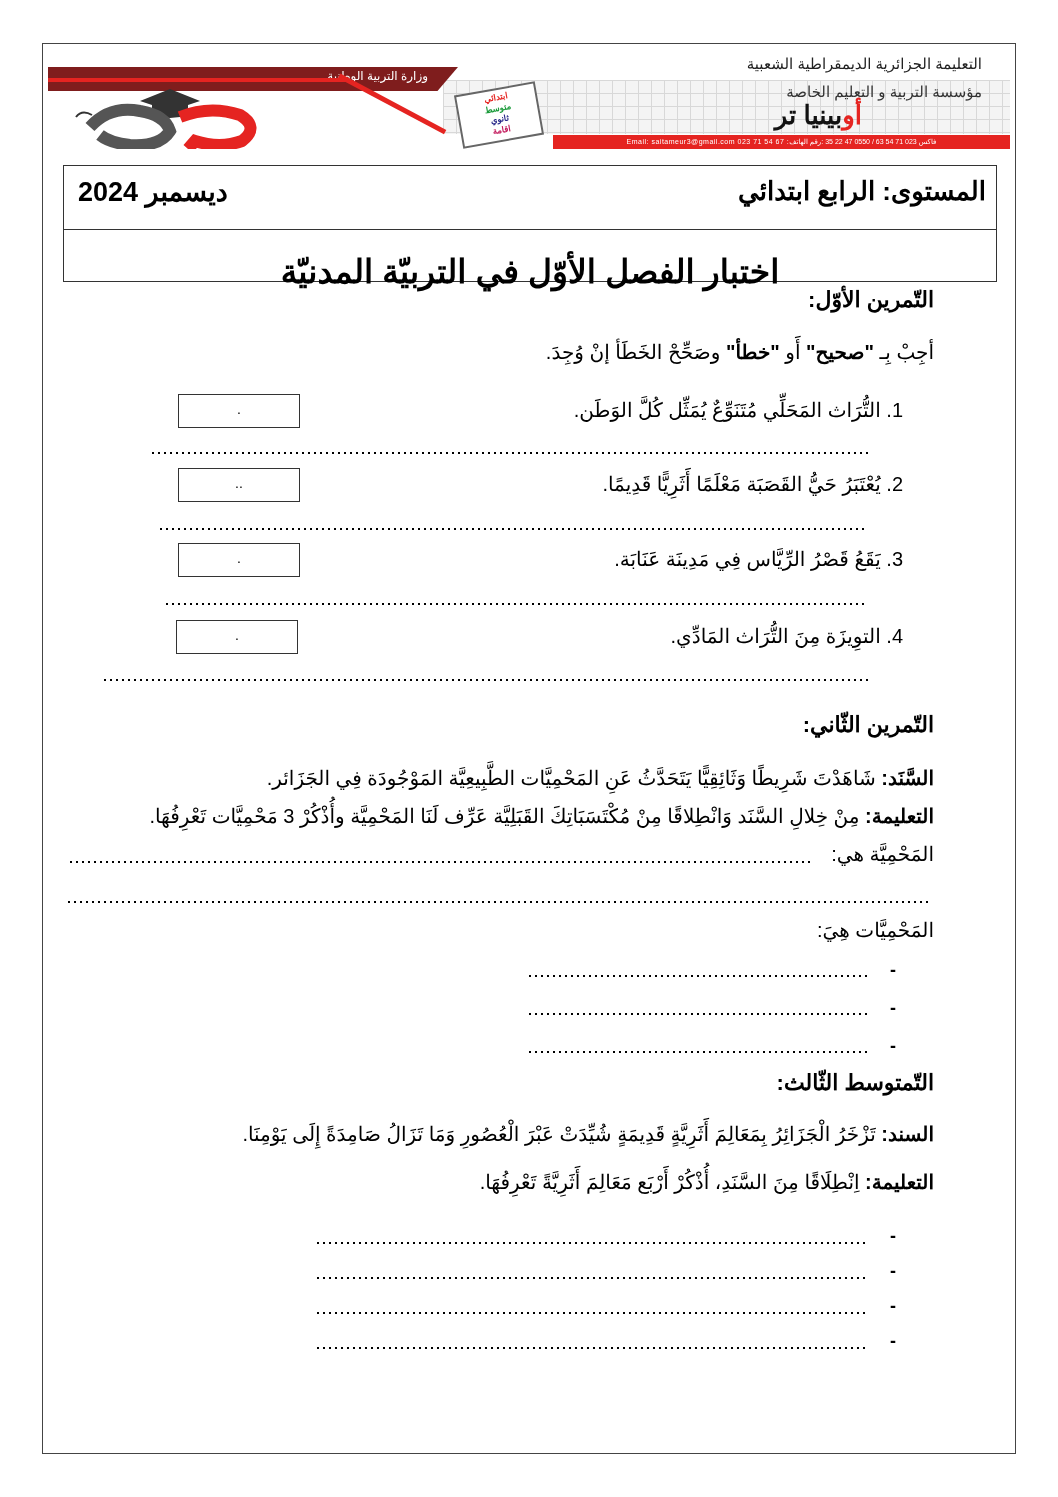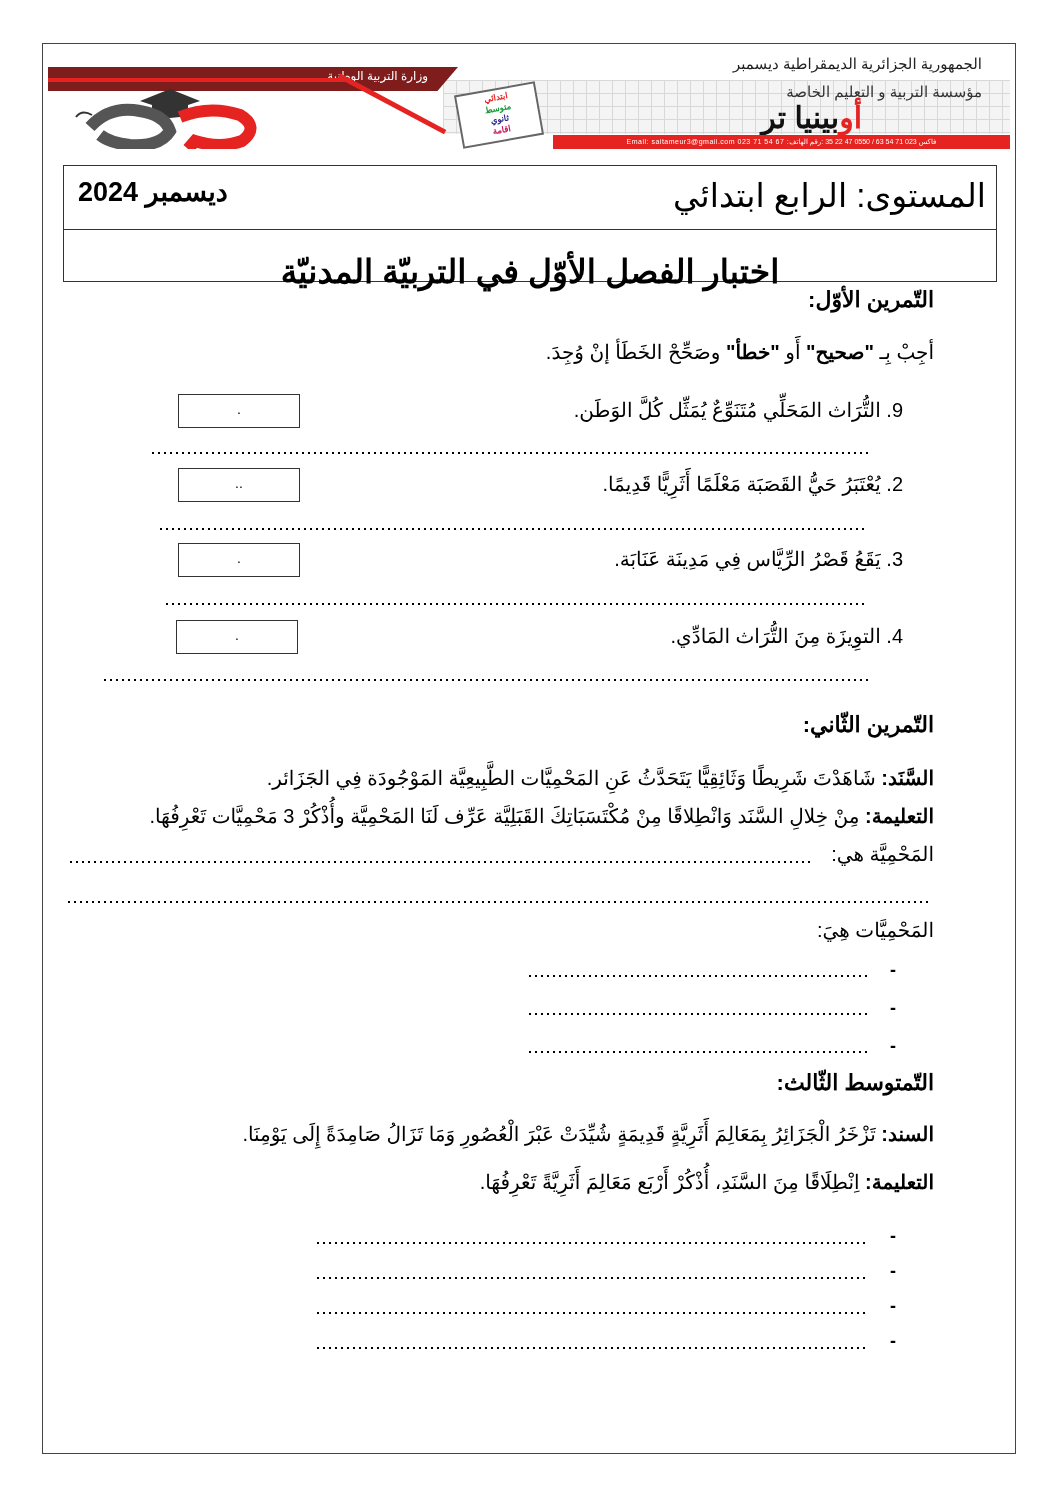--- a/index.html
+++ b/index.html
@@ -16,49 +16,49 @@
   .grid-bg { position: absolute; left: 395px; top: 28px; width: 567px; height: 54px;
     background-color: #f4f4f4;
     background-image: linear-gradient(#d8d8d8 1px, transparent 1px), linear-gradient(90deg, #d8d8d8 1px, transparent 1px);
     background-size: 13px 13px; }
   .red-line-top { position: absolute; left: 0; top: 26px; width: 300px; height: 4px; background: #e52421; }
   .red-diag { position: absolute; left: 290px; top: 26px; width: 5px; height: 120px; background: #e52421;
     transform: rotate(-62deg); transform-origin: top left; }
   .red-band { position: absolute; left: 505px; top: 83px; width: 457px; height: 14px; background: #e52421;
     color: #fff; font-size: 7px; line-height: 14px; direction: ltr; text-align: center; letter-spacing: 0.5px; white-space: nowrap; overflow: hidden; }
   .institution { position: absolute; right: 28px; top: 31px; font-size: 15px; direction: rtl; color: #333; letter-spacing: 1px; }
-  .brand { position: absolute; right: 148px; top: 48px; font-size: 30px; font-weight: bold; direction: rtl; color: #111; }
+  .brand { position: absolute; right: 148px; top: 48px; font-size: 26px; font-weight: bold; direction: rtl; color: #111; }
   .brand .red { color: #e52421; }
   .logo { position: absolute; left: 22px; top: 35px; width: 200px; height: 62px; }
   .board { position: absolute; left: 410px; top: 36px; width: 82px; height: 54px; background: #fff; border: 2px solid #666;
     transform: rotate(-10deg); direction: rtl; text-align: center; font-size: 8.5px; font-weight: bold; line-height: 11px; padding-top: 2px; }
   .board .l1 { color: #e52421; } .board .l2 { color: #1a9a3a; } .board .l3 { color: #2a2a8a; } .board .l4 { color: #c2185b; }
 
   
   .title-box { position: absolute; left: 63px; top: 165px; width: 934px; height: 117px; border: 1.5px solid #333; }
   .title-row1 { position: absolute; left: 0; top: 0; width: 100%; height: 64px; border-bottom: 1.5px solid #333; }
-  .level { position: absolute; right: 10px; top: 10px; font-size: 33px; font-weight: normal; direction: rtl; }
+  .level { position: absolute; right: 10px; top: 10px; font-size: 26px; font-weight: bold; direction: rtl; }
   .date { position: absolute; left: 14px; top: 10px; font-size: 27px; font-weight: bold; direction: rtl; }
   .exam-title { position: absolute; left: 0; top: 66px; width: 100%; text-align: center; font-size: 33px; font-weight: bold; direction: rtl; margin-top: 20px; }
   .ex-heading { position: absolute; right: 124px; font-size: 22px; font-weight: bold; direction: rtl; }
   .line-text { position: absolute; font-size: 20px; direction: rtl; white-space: nowrap; }
   .b { font-weight: bold; }
   .answer-box { position: absolute; width: 122px; height: 34px; border: 1.5px solid #333; text-align: center; font-size: 14px; line-height: 28px; }
   .dots { position: absolute; height: 4px; background-image: radial-gradient(circle, #000 1.1px, transparent 1.3px); background-size: 6px 4px; background-repeat: repeat-x; }
   .dash { position: absolute; font-size: 18px; font-weight: bold; }
 </style>
 </head>
 <body>
 
 <div class="frame"></div>
 
 <div class="banner">
   <div class="grid-bg"></div>
   <div class="ministry-bar">وزارة التربية الوطنية</div>
-  <div class="republic">الجمهورية الجزائرية الديمقراطية ديسمبر</div>
+  <div class="republic">التعليمة الجزائرية الديمقراطية الشعبية</div>
   <div class="red-line-top"></div>
   <div class="red-diag"></div>
   <div class="institution">مؤسسة التربية و التعليم الخاصة</div>
   <div class="brand"><span class="red">أو</span><span>بينيا تر</span></div>
   <div class="board">
     <div class="l1">ابتدائي</div>
     <div class="l2">متوسط</div>
     <div class="l3">ثانوي</div>
     <div class="l4">اقامة</div>
   </div>
@@ -78,21 +78,21 @@
     <div class="date">ديسمبر 2024</div>
   </div>
   <div class="exam-title">اختبار الفصل الأوّل في التربيّة المدنيّة</div>
 </div>
 
 <div class="ex-heading" style="top:287px;">التّمرين الأوّل:</div>
 <div class="line-text" style="right:124px; top:340px;">
   <span>أجِبْ بِـ </span><span class="b">"صحيح"</span><span> أَو </span><span class="b">"خطأ"</span><span> وصَحِّحْ الخَطَأ إنْ وُجِدَ.</span>
 </div>
 
-<div class="line-text" style="right:155px; top:398px;">9. التُّرَاث المَحَلِّي مُتَنَوِّعٌ يُمَثِّل كُلَّ الوَطَن.</div>
+<div class="line-text" style="right:155px; top:398px;">1. التُّرَاث المَحَلِّي مُتَنَوِّعٌ يُمَثِّل كُلَّ الوَطَن.</div>
 <div class="answer-box" style="left:178px; top:394px;">.</div>
 <div class="dots" style="left:150px; top:451px; width:718px;"></div>
 
 <div class="line-text" style="right:155px; top:472px;margin-left:8px;">2. يُعْتَبَرُ حَيُّ القَصَبَة مَعْلَمًا أَثَرِيًّا قَدِيمًا.</div>
 <div class="answer-box" style="left:178px; top:468px;">..</div>
 <div class="dots" style="left:158px; top:527px; width:710px;"></div>
 
 <div class="line-text" style="right:155px; top:547px;">3. يَقَعُ قَصْرُ الرِّيَّاس فِي مَدِينَة عَنَابَة.</div>
 <div class="answer-box" style="left:178px; top:543px;">.</div>
 <div class="dots" style="left:164px; top:602px; width:704px;"></div>

